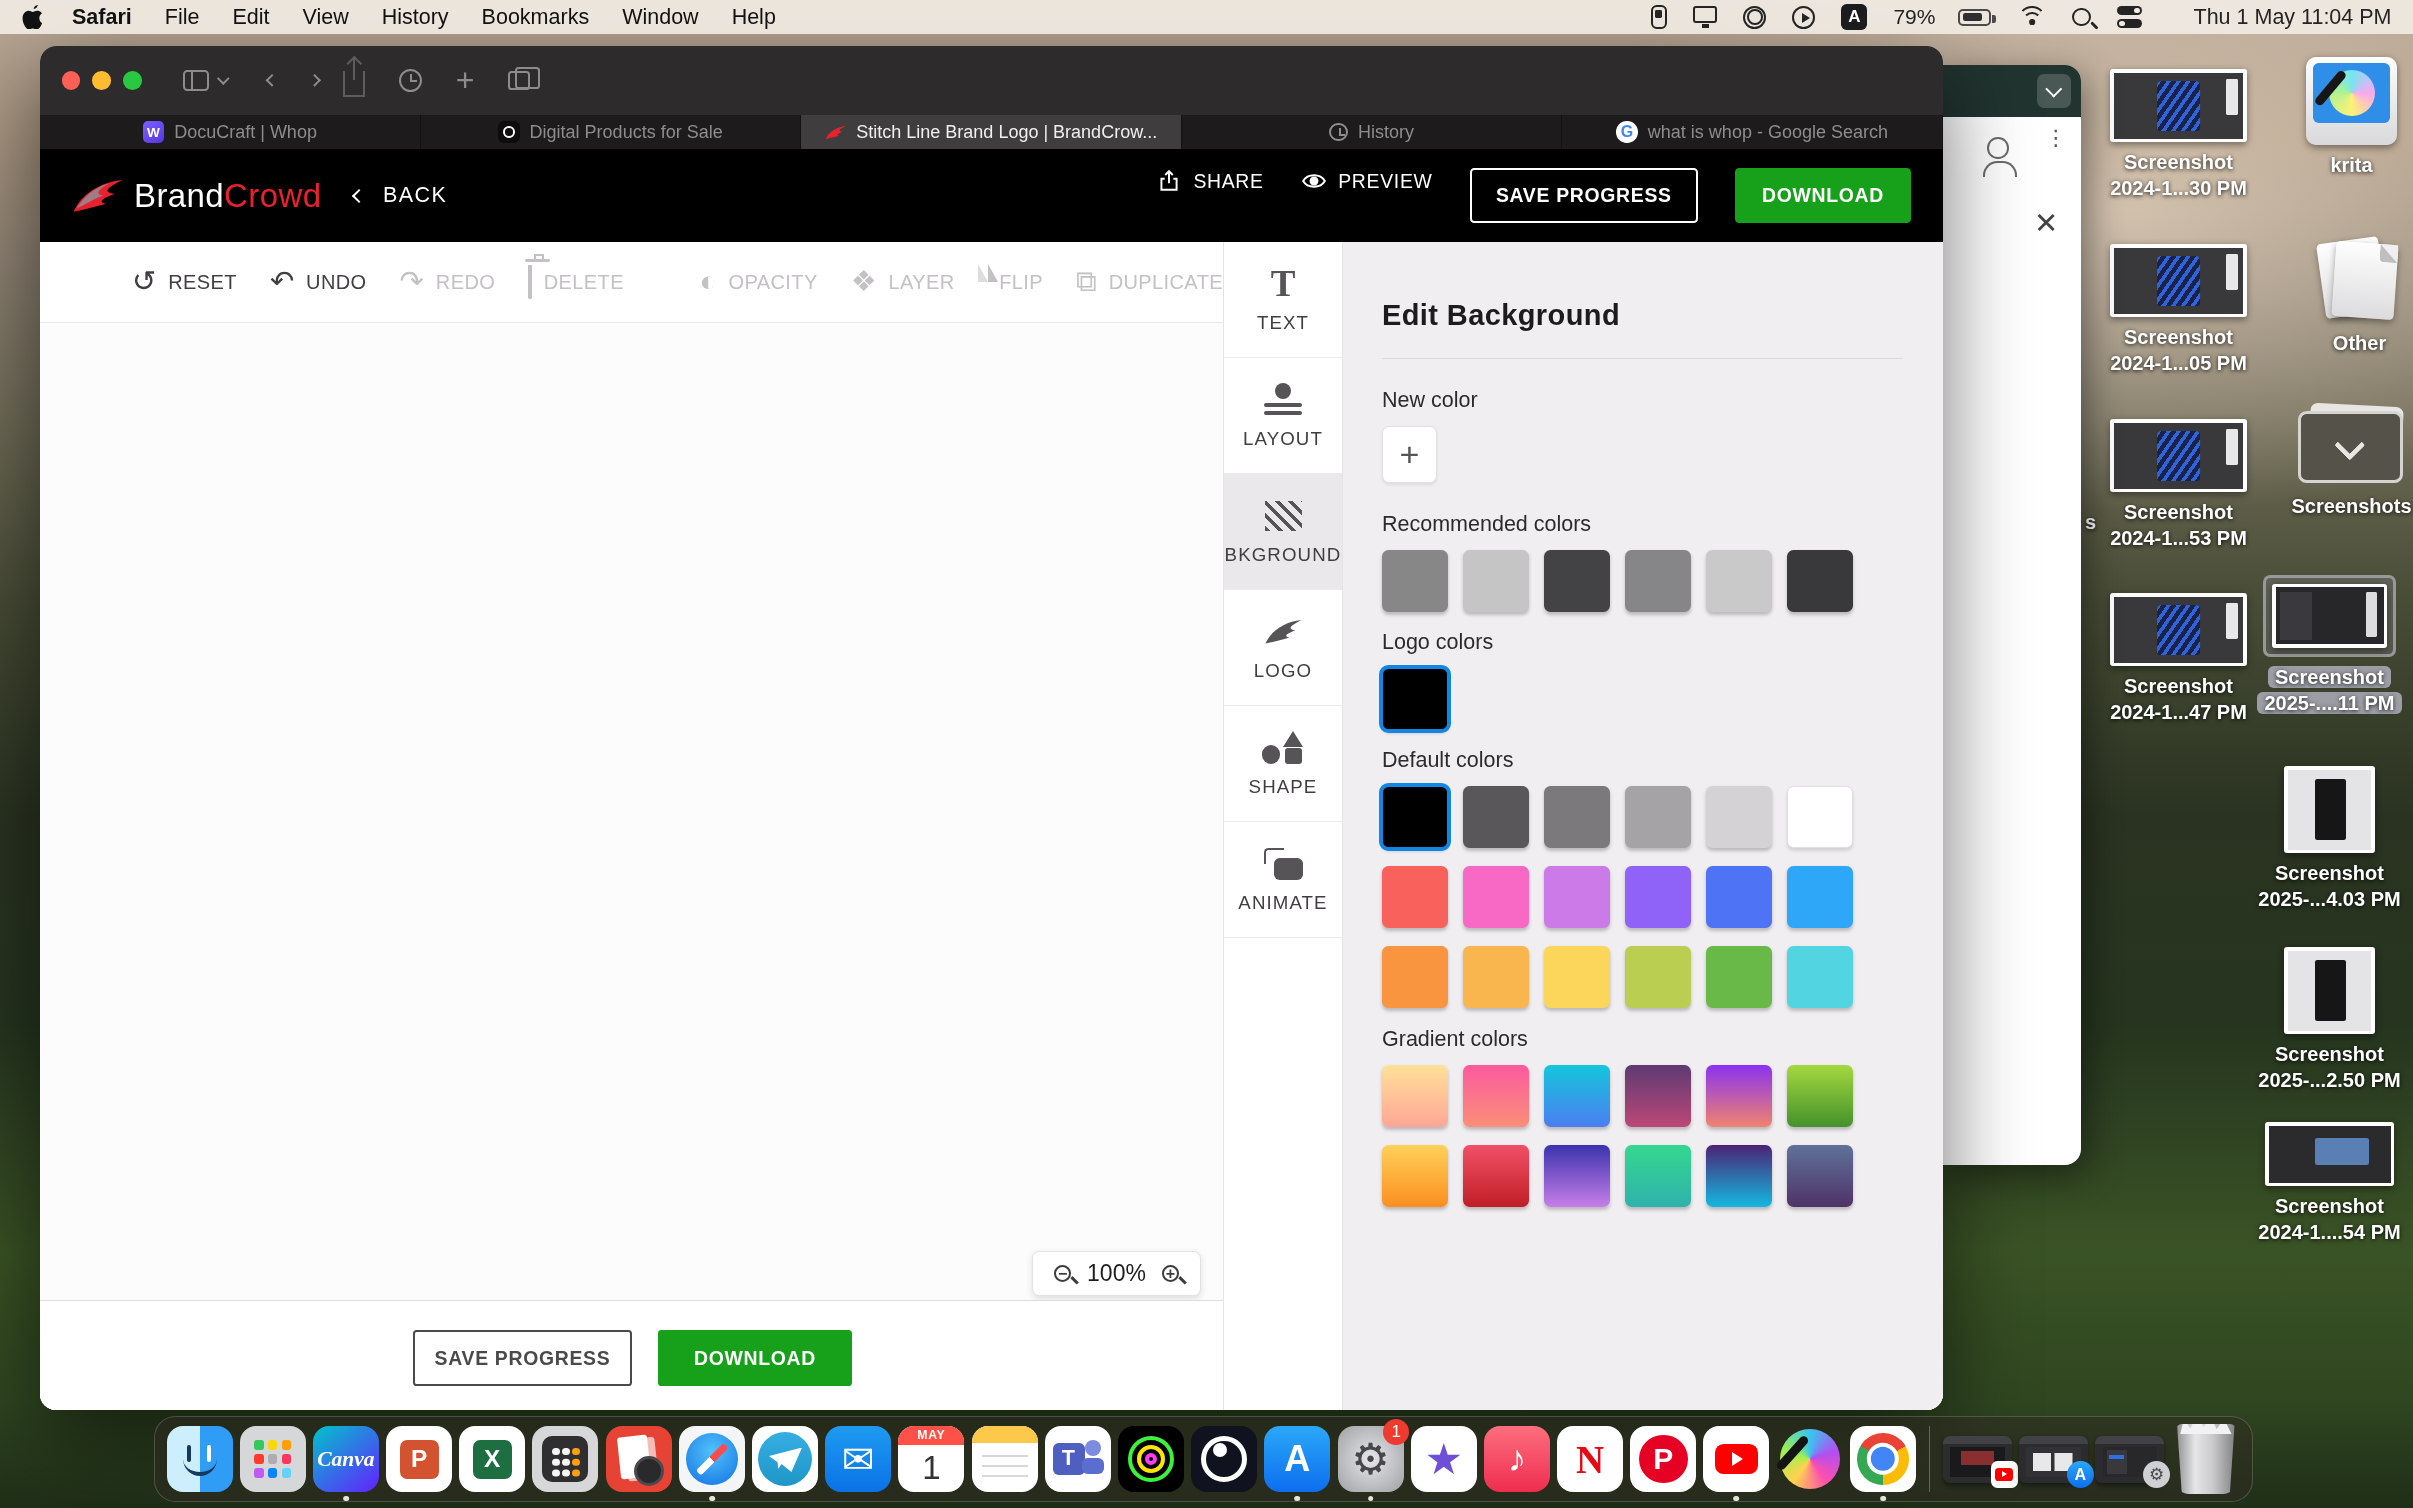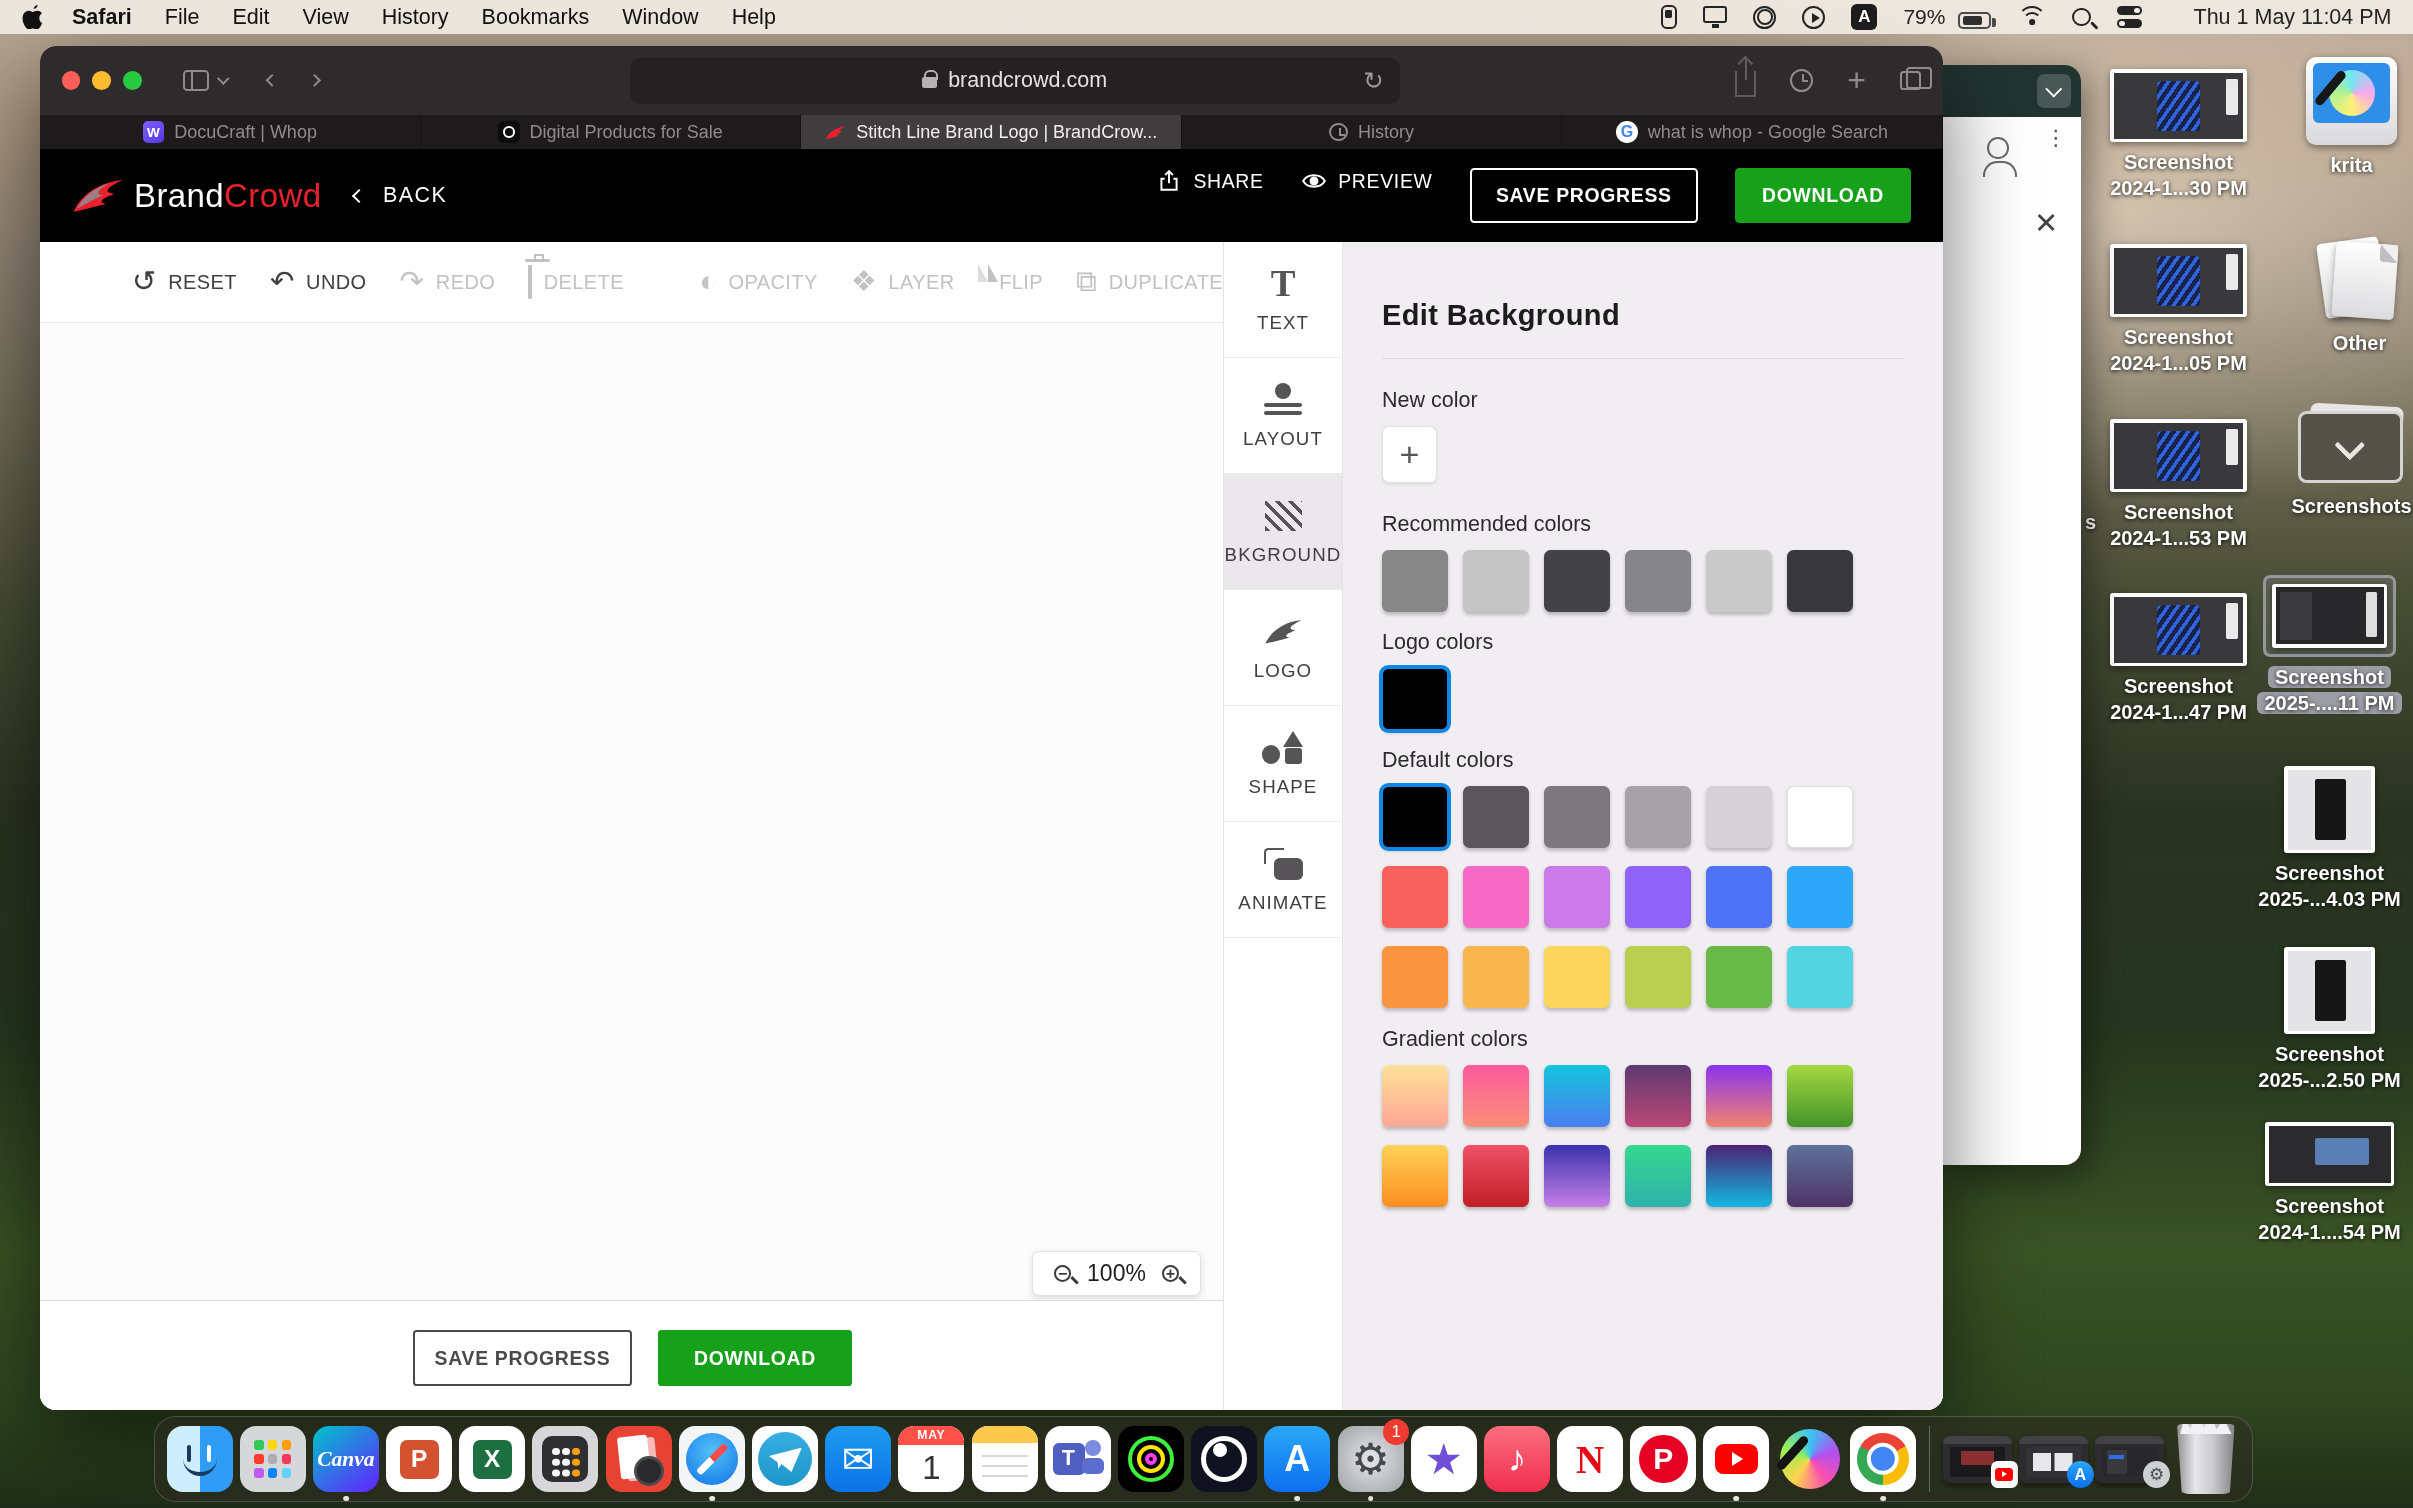--- a/index.html
+++ b/index.html
@@ -19,21 +19,21 @@
   .apple-ico { width:21.5px; height:24.4px; margin-right:29px; }
   .ico-remote { width:16px; height:24.4px; border:2.2px solid #242424; border-radius:5.7px; position:relative; }
   .ico-remote::before { content:""; position:absolute; top:3.6px; left:2.2px; width:7.2px; height:7.2px; background:#242424; border-radius:1.4px; }
   .ico-display { width:24.4px; height:17px; border:2.2px solid #242424; border-radius:2.9px; position:relative; margin-top:-4.3px; }
   .ico-display::after { content:""; position:absolute; left:6.5px; bottom:-6.5px; width:7.2px; height:4.3px; background:#242424; }
   .ico-airplay { width:23px; height:23px; border:2.2px solid #242424; border-radius:50%; position:relative; display:flex; align-items:center; justify-content:center; }
   .ico-airplay::before { content:""; width:11.5px; height:11.5px; border:2.2px solid #242424; border-radius:50%; }
   .ico-play { width:23px; height:23px; border:2.2px solid #242424; border-radius:50%; position:relative; }
   .ico-play::before { content:""; position:absolute; left:7.2px; top:5px; border-left:8.6px solid #242424; border-top:5px solid transparent; border-bottom:5px solid transparent; }
   .ico-abox { width:26px; height:26px; background:#1c1c1e; border-radius:5.7px; color:#fff; font-weight:700; font-size:17px; display:flex; align-items:center; justify-content:center; }
-  .batt-wrap { display:flex; align-items:flex-end; gap:13px; font-size:21px; }
+  .batt-wrap { display:flex; align-items:center; gap:23px; font-size:21px; }
   .ico-batt { width:33px; height:17px; border:2.2px solid #4a4a4a; border-radius:5px; position:relative; }
   .ico-batt::before { content:""; position:absolute; top:2.2px; left:2.2px; bottom:2.2px; width:68%; background:#2f2f2f; border-radius:2.2px; }
   .ico-batt::after { content:""; position:absolute; right:-6.5px; top:4.3px; width:3.6px; height:8.6px; background:#4a4a4a; border-radius:0 2.2px 2.2px 0; }
   .ico-wifi { width:29px; height:21.5px; position:relative; }
   .ico-wifi i { position:absolute; left:50%; transform:translateX(-50%); border:2.9px solid transparent; border-top-color:#242424; border-radius:50%; }
   .ico-wifi i:nth-child(1){ width:29px; height:29px; top:0; }
   .ico-wifi i:nth-child(2){ width:18.7px; height:18.7px; top:5.7px; }
   .ico-wifi i:nth-child(3){ width:5.7px; height:5.7px; top:13px; background:#242424; border:none; border-radius:50%; }
   .ico-mag { width:18.7px; height:18.7px; border:2.9px solid #242424; border-radius:50%; position:relative; }
   .ico-mag::after { content:""; position:absolute; right:-6.5px; bottom:-5.7px; width:2.9px; height:9.3px; background:#242424; transform:rotate(-45deg); border-radius:1.4px; }
@@ -438,25 +438,20 @@
 
   <div id="safari">
     <div id="sf-toolbar">
       <span class="tl r"></span>
       <span class="tl y"></span>
       <span class="tl g"></span>
       <span class="sb-ico"></span>
       <span class="chev down"></span>
       <span class="chev left nav-chev"></span>
       <span class="chev right nav-chev fwd"></span>
-      <div id="url-box">
-        <span class="ico-lock"></span>
-        <span>brandcrowd.com</span>
-        <span class="ico-reload">↻</span>
-      </div>
       <div id="sf-right">
         <span class="ico-share"></span>
         <span class="ico-clock"></span>
         <span class="ico-plus">+</span>
         <span class="ico-tabs"></span>
       </div>
     </div>
     <div id="sf-tabbar">
         <div class="tab">
           <span class="t-ic">

